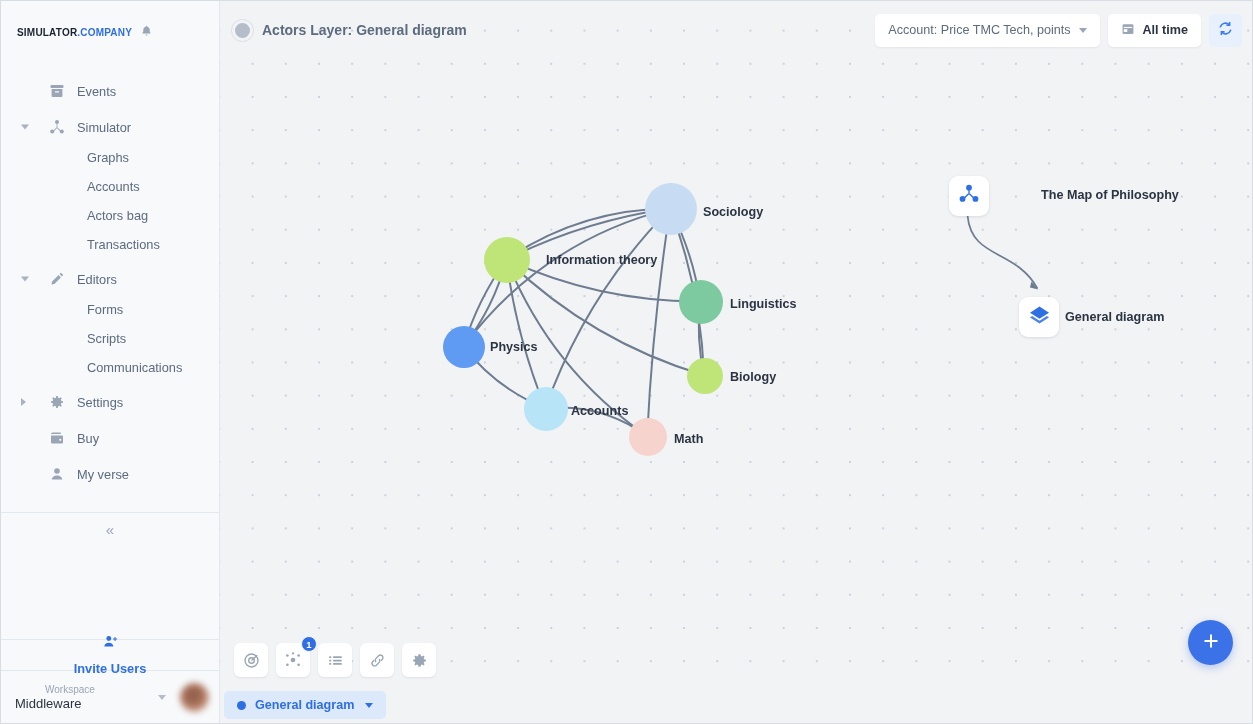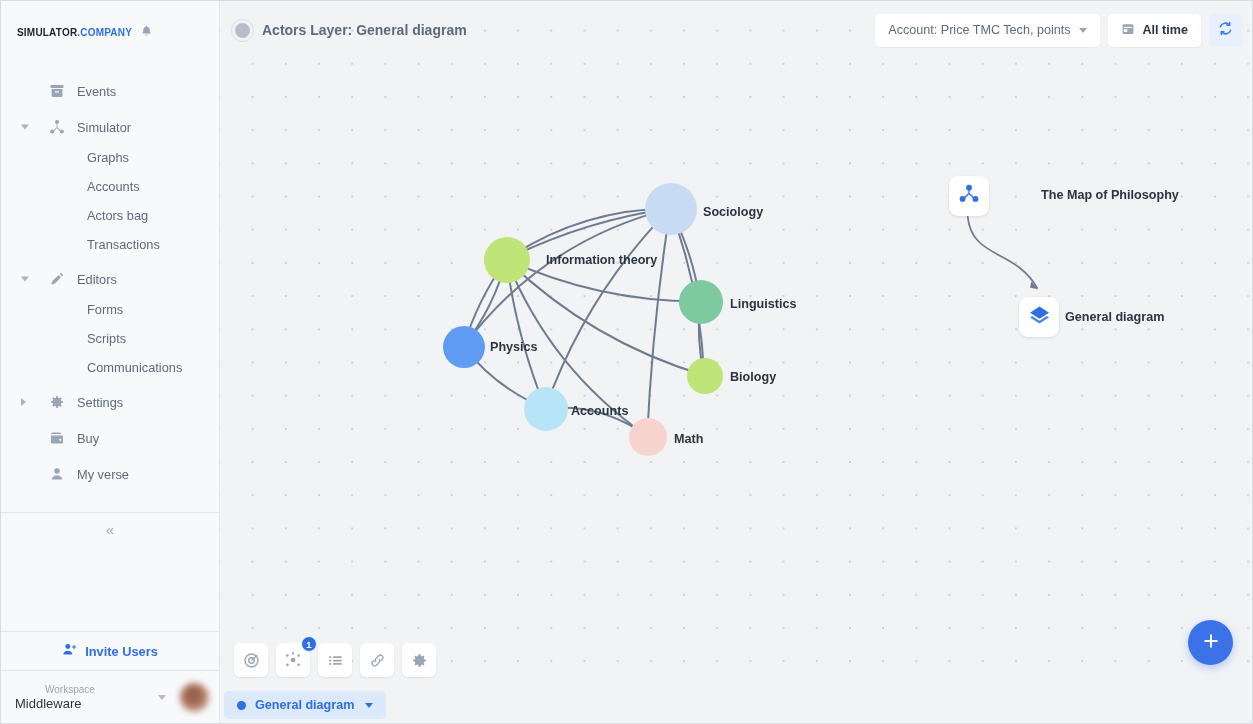--- a/index.html
+++ b/index.html
@@ -81,23 +81,23 @@
   .nav-row.child { padding-left: 86px; height: 29px; }
 
   .side-divider { height: 1px; background: #e3e8ee; margin-top: 22px; }
   .collapse {
     height: 32px; display: flex; align-items: center; justify-content: center;
     color: #9aa6b5; font-size: 15px; cursor: pointer;
   }
   .invite-wrap {
     border-top: 1px solid #e3e8ee;
     border-bottom: 1px solid #e3e8ee;
-    height: 40px;
+    height: 32px;
     display: flex; align-items: center; justify-content: center;
-    gap: 8px; cursor: pointer;
+    gap: 8px; cursor: pointer; flex-direction: column;
   }
   .invite-label { color: #2f6fe4; font-size: 12.8px; font-weight: bold; }
   .ws-wrap {
     height: 52px; display: flex; align-items: center;
     padding: 0 10px 0 14px; gap: 8px;
   }
   .ws-col { flex: 1 1 auto; min-width: 0; }
   .ws-label { font-size: 10px; color: #9aa6b5; line-height: 13px; margin-left: 30px; }
   .ws-value { font-size: 13px; color: #2b3442; line-height: 16px; }
   .ws-caret {

